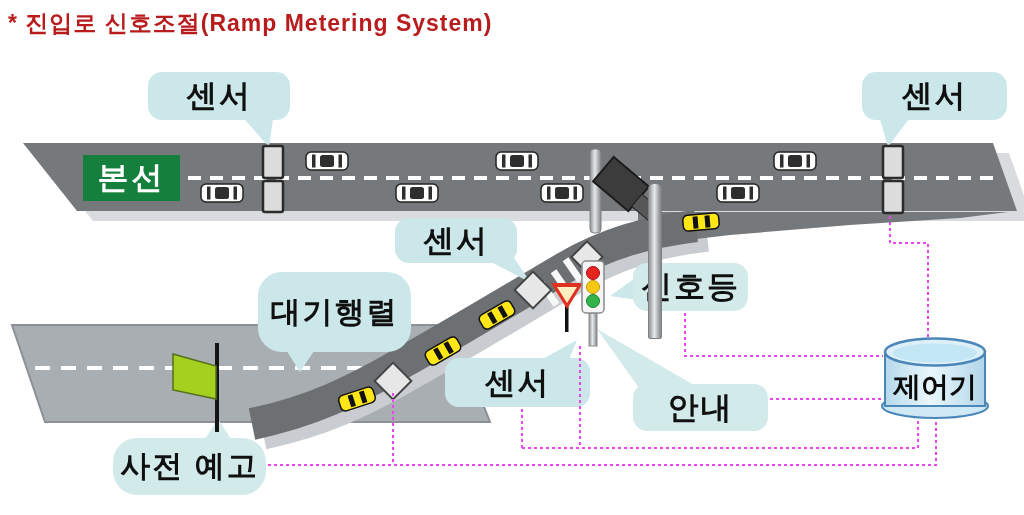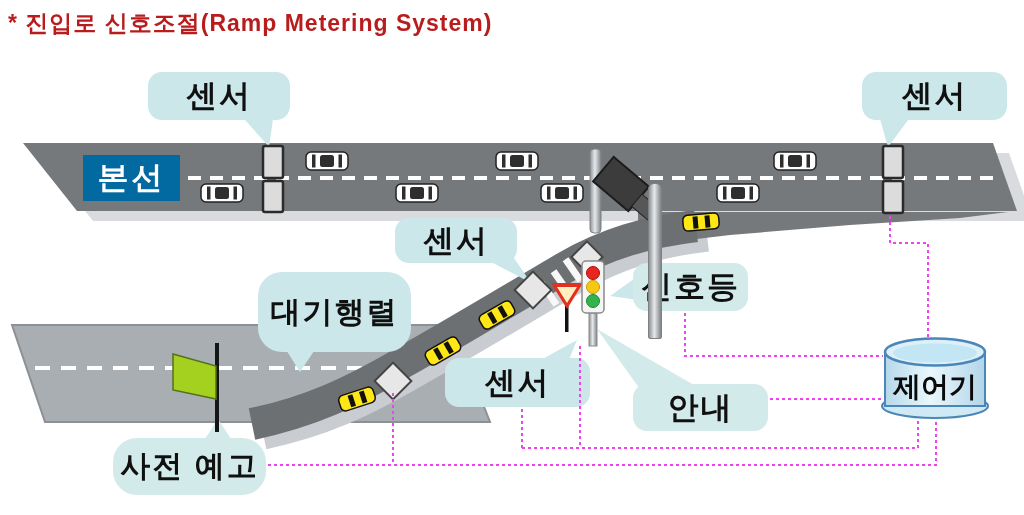--- a/index.html
+++ b/index.html
@@ -9,21 +9,21 @@
          letter-spacing:1px;white-space:nowrap;z-index:5;}
   svg.base{position:absolute;left:0;top:0;z-index:1;}
   svg.wires{position:absolute;left:0;top:0;z-index:4;pointer-events:none;}
   .bubble{position:absolute;background:#cbe7e9;border-radius:14px;display:flex;
           flex-direction:column;align-items:center;justify-content:center;
           font-weight:bold;font-size:31px;color:#101010;z-index:2;letter-spacing:2px;
           text-align:center;}
   .bubble.soft{background:#d2eae9;}
   .bubble.rounder{border-radius:24px;}
   .bubble .ln{line-height:38px;}
-  .mainline{position:absolute;left:83px;top:155px;width:97px;height:46px;background:#0369a1;
+  .mainline{position:absolute;left:83px;top:155px;width:97px;height:46px;background:#15803d;
             color:#fff;font-size:31px;font-weight:bold;display:flex;align-items:center;
             justify-content:center;z-index:2;letter-spacing:3px;}
   .pole-right{position:absolute;left:648px;top:183px;width:12px;height:154px;
               background:linear-gradient(90deg,#8f9396,#e6e9eb 45%,#7f8386);
               border:1px solid #7e8284;border-radius:6px 6px 2px 2px;z-index:3;}
 </style>
 </head>
 <body>
 
 <div class="stage">

